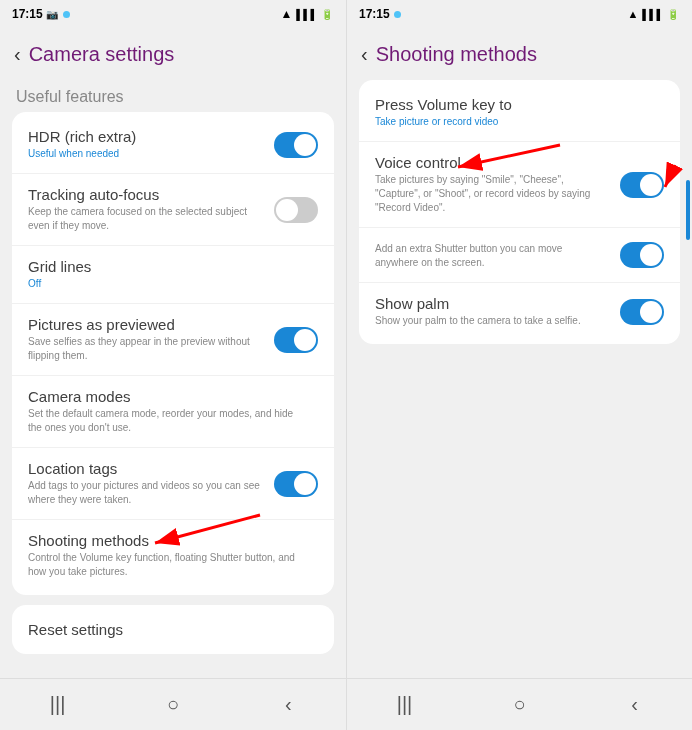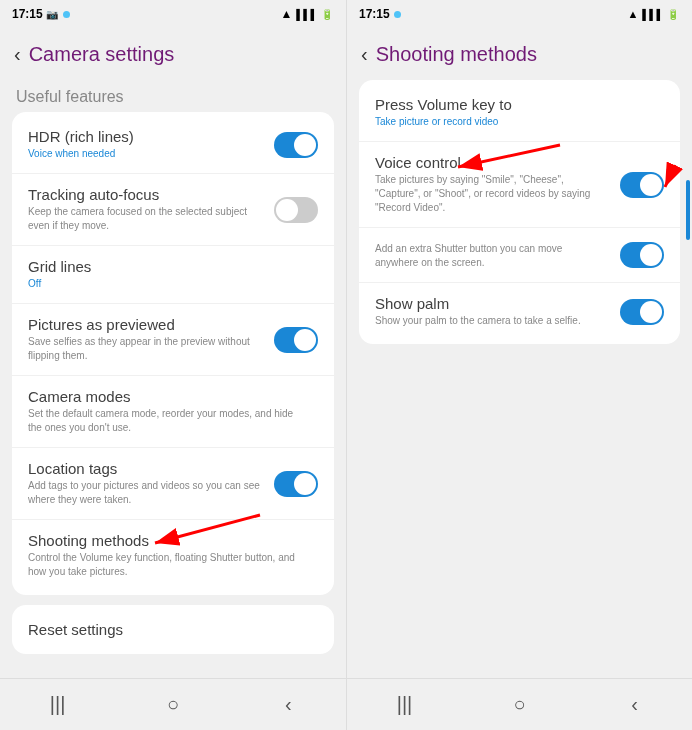--- a/index.html
+++ b/index.html
@@ -204,22 +204,22 @@
       <span class="header-title">Camera settings</span>
     </div>
 
     <div class="panel-content">
       <div class="section-label">Useful features</div>
 
       <div class="card">
 
         <div class="setting-item">
           <div class="setting-text">
-            <div class="setting-title">HDR (rich lines)</div>
-            <div class="setting-subtitle blue">Voice when needed</div>
+            <div class="setting-title">HDR (rich extra)</div>
+            <div class="setting-subtitle blue">Useful when needed</div>
           </div>
           <div class="toggle on"></div>
         </div>
 
         <div class="setting-item">
           <div class="setting-text">
             <div class="setting-title">Tracking auto-focus</div>
             <div class="setting-subtitle">Keep the camera focused on the selected subject even if they move.</div>
           </div>
           <div class="toggle off"></div>

